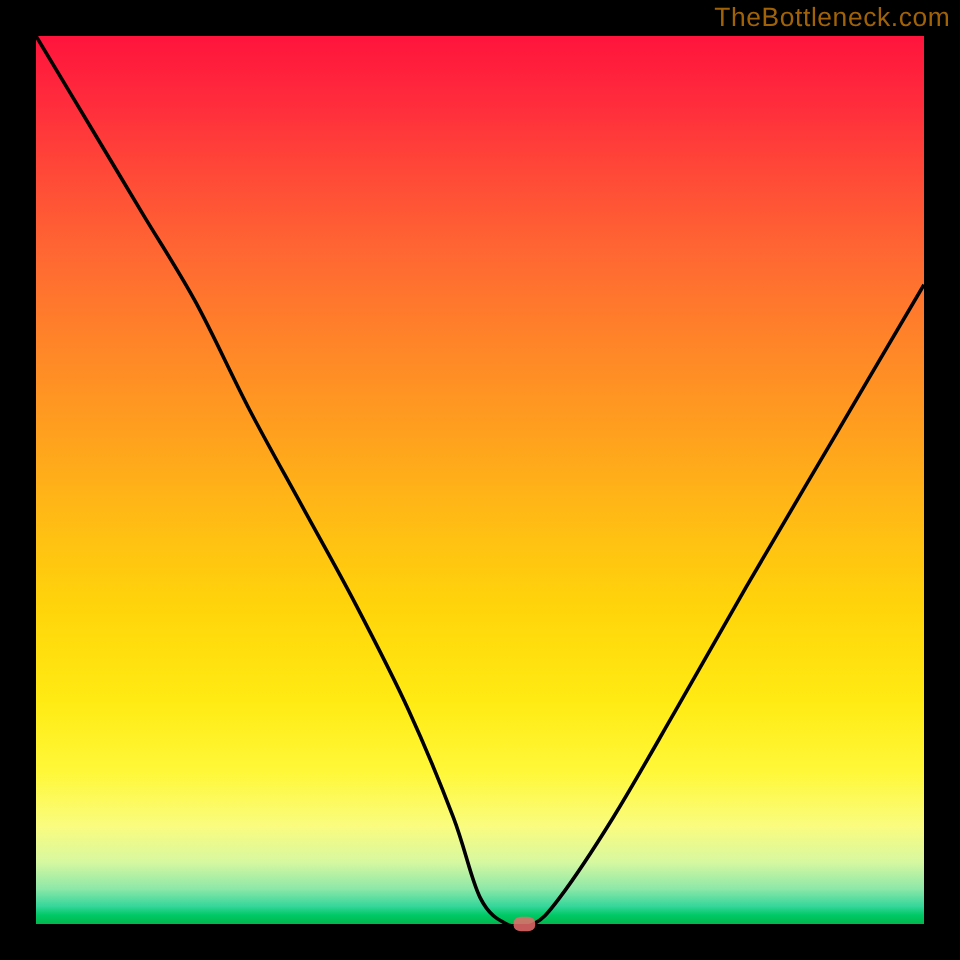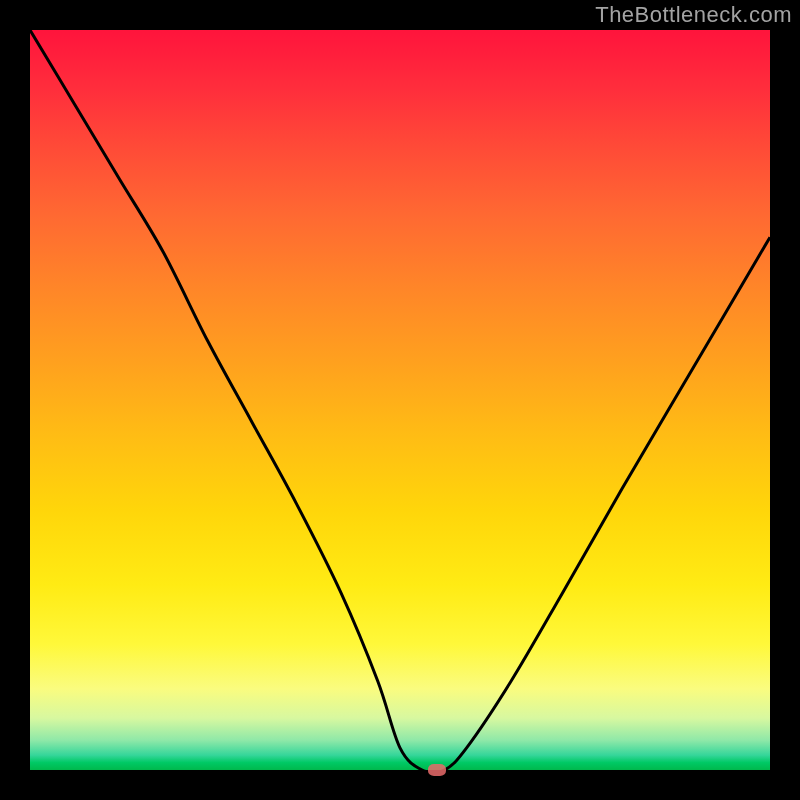--- a/index.html
+++ b/index.html
@@ -14,21 +14,21 @@
   .frame {
     position: relative;
     width: 800px;
     height: 800px;
     background: #000;
   }
   .watermark {
     position: absolute;
     top: 2px;
     right: 8px;
-    color: #a3a3a3;
+    color: #a16207;
     font-size: 22px;
     font-weight: 500;
     letter-spacing: 0.5px;
     z-index: 10;
     text-align: right;
   }
   .plot {
     position: absolute;
     left: 30px;
     top: 30px;

